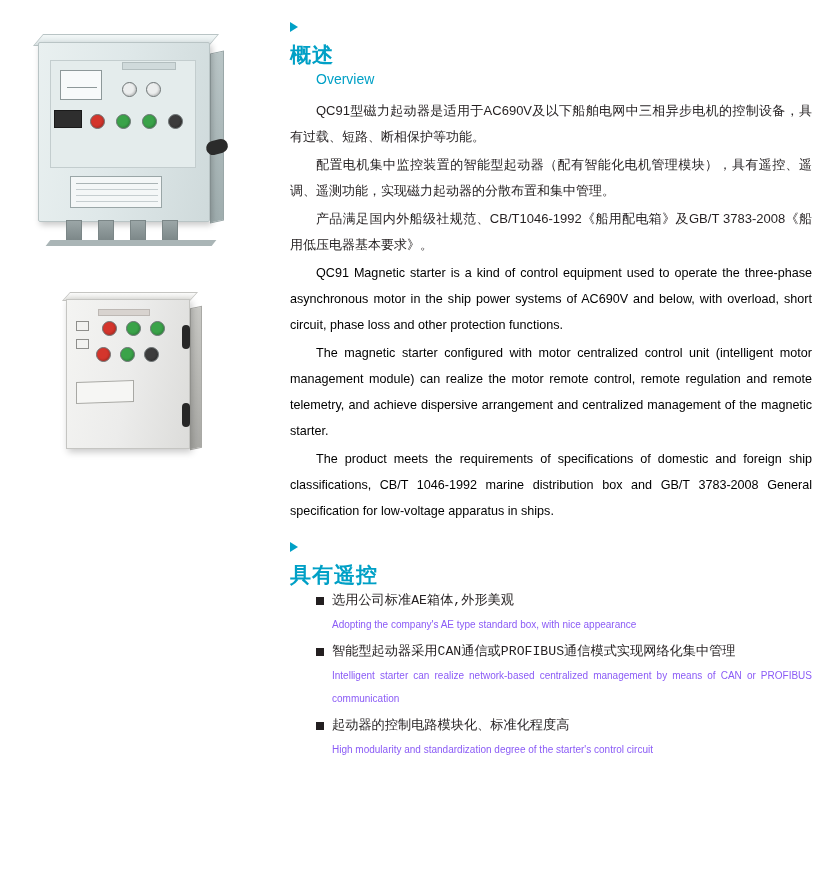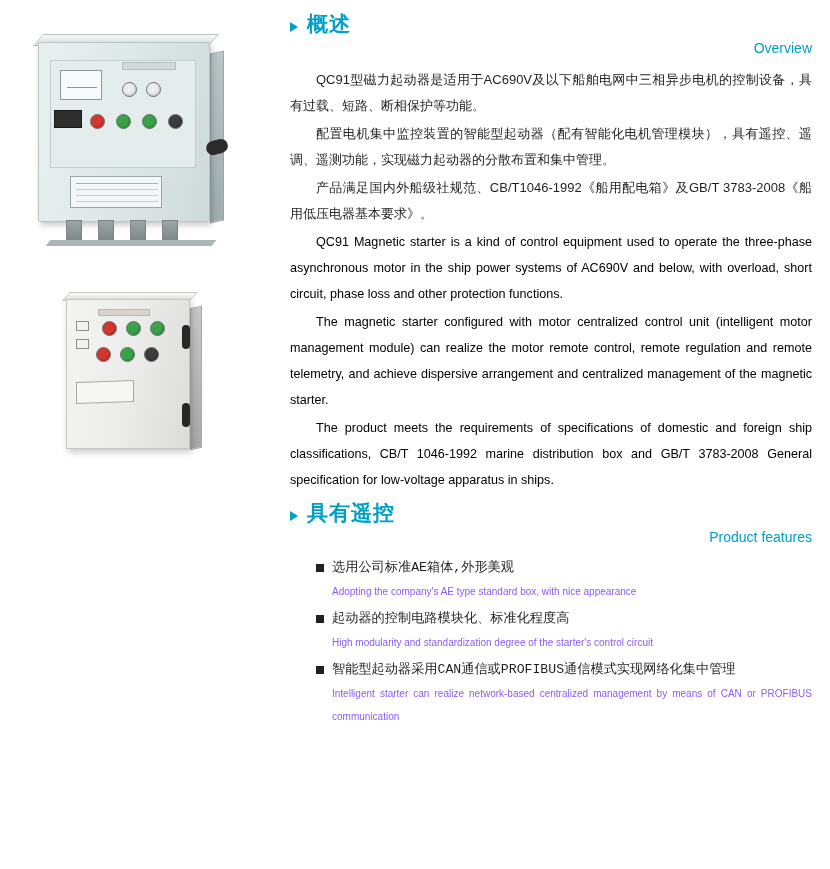--- a/index.html
+++ b/index.html
@@ -184,20 +184,21 @@
     padding-right: 18px;
     box-sizing: border-box;
   }
   .section {
     margin-bottom: 6px;
   }
   .sec-head {
     display: flex;
     align-items: flex-start;
     gap: 9px;
+    flex-direction: column;
   }
   .arrow-icon {
     width: 0; height: 0;
     border-left: 8px solid #00a0c6;
     border-top: 5px solid transparent;
     border-bottom: 5px solid transparent;
     margin-top: 12px;
     flex: none;
   }
   .sec-title-zh {
@@ -206,21 +207,20 @@
     color: #00a0c6;
     letter-spacing: 1px;
     line-height: 28px;
     margin: 0;
   }
   .sec-title-en {
     font-size: 14px;
     color: #00a0c6;
     margin: 1px 0 10px 26px;
     line-height: 18px;
-    text-align: right;
   }
   .p-zh {
     font-size: 13px;
     line-height: 26px;
     margin: 0 0 2px 0;
     text-indent: 26px;
     color: #231f20;
     text-align: justify;
   }
   .p-en {
@@ -342,41 +342,40 @@
       <p class="p-en">QC91 Magnetic starter is a kind of control equipment used to operate the three-phase asynchronous motor in the ship power systems of AC690V and below, with overload, short circuit, phase loss and other protection functions.</p>
       <p class="p-en">The magnetic starter configured with motor centralized control unit (intelligent motor management module) can realize the motor remote control, remote regulation and remote telemetry, and achieve dispersive arrangement and centralized management of the magnetic starter.</p>
       <p class="p-en">The product meets the requirements of specifications of domestic and foreign ship classifications, CB/T 1046-1992 marine distribution box and GB/T 3783-2008 General specification for low-voltage apparatus in ships.</p>
     </div>
 
     <div class="section features-block">
       <div class="sec-head">
         <span class="arrow-icon"></span>
         <h2 class="sec-title-zh">具有遥控</h2>
       </div>
-      <div class="sec-title-en">Product features</div>
 
       <ul class="feature-list">
         <li class="feature-item">
           <div class="feat-zh">
             <span class="bullet-icon"></span>
             <span>选用公司标准AE箱体,外形美观</span>
           </div>
           <div class="feat-en">Adopting the company's AE type standard box, with nice appearance</div>
         </li>
         <li class="feature-item">
           <div class="feat-zh">
             <span class="bullet-icon"></span>
+            <span>智能型起动器采用CAN通信或PROFIBUS通信模式实现网络化集中管理</span>
+          </div>
+          <div class="feat-en">Intelligent starter can realize network-based centralized management by means of CAN or PROFIBUS communication</div>
+        </li>
+        <li class="feature-item">
+          <div class="feat-zh">
+            <span class="bullet-icon"></span>
             <span>起动器的控制电路模块化、标准化程度高</span>
           </div>
           <div class="feat-en">High modularity and standardization degree of the starter's control circuit</div>
         </li>
-        <li class="feature-item">
-          <div class="feat-zh">
-            <span class="bullet-icon"></span>
-            <span>智能型起动器采用CAN通信或PROFIBUS通信模式实现网络化集中管理</span>
-          </div>
-          <div class="feat-en">Intelligent starter can realize network-based centralized management by means of CAN or PROFIBUS communication</div>
-        </li>
       </ul>
     </div>
 
   </div>
 </div>
 
 </body></html>

